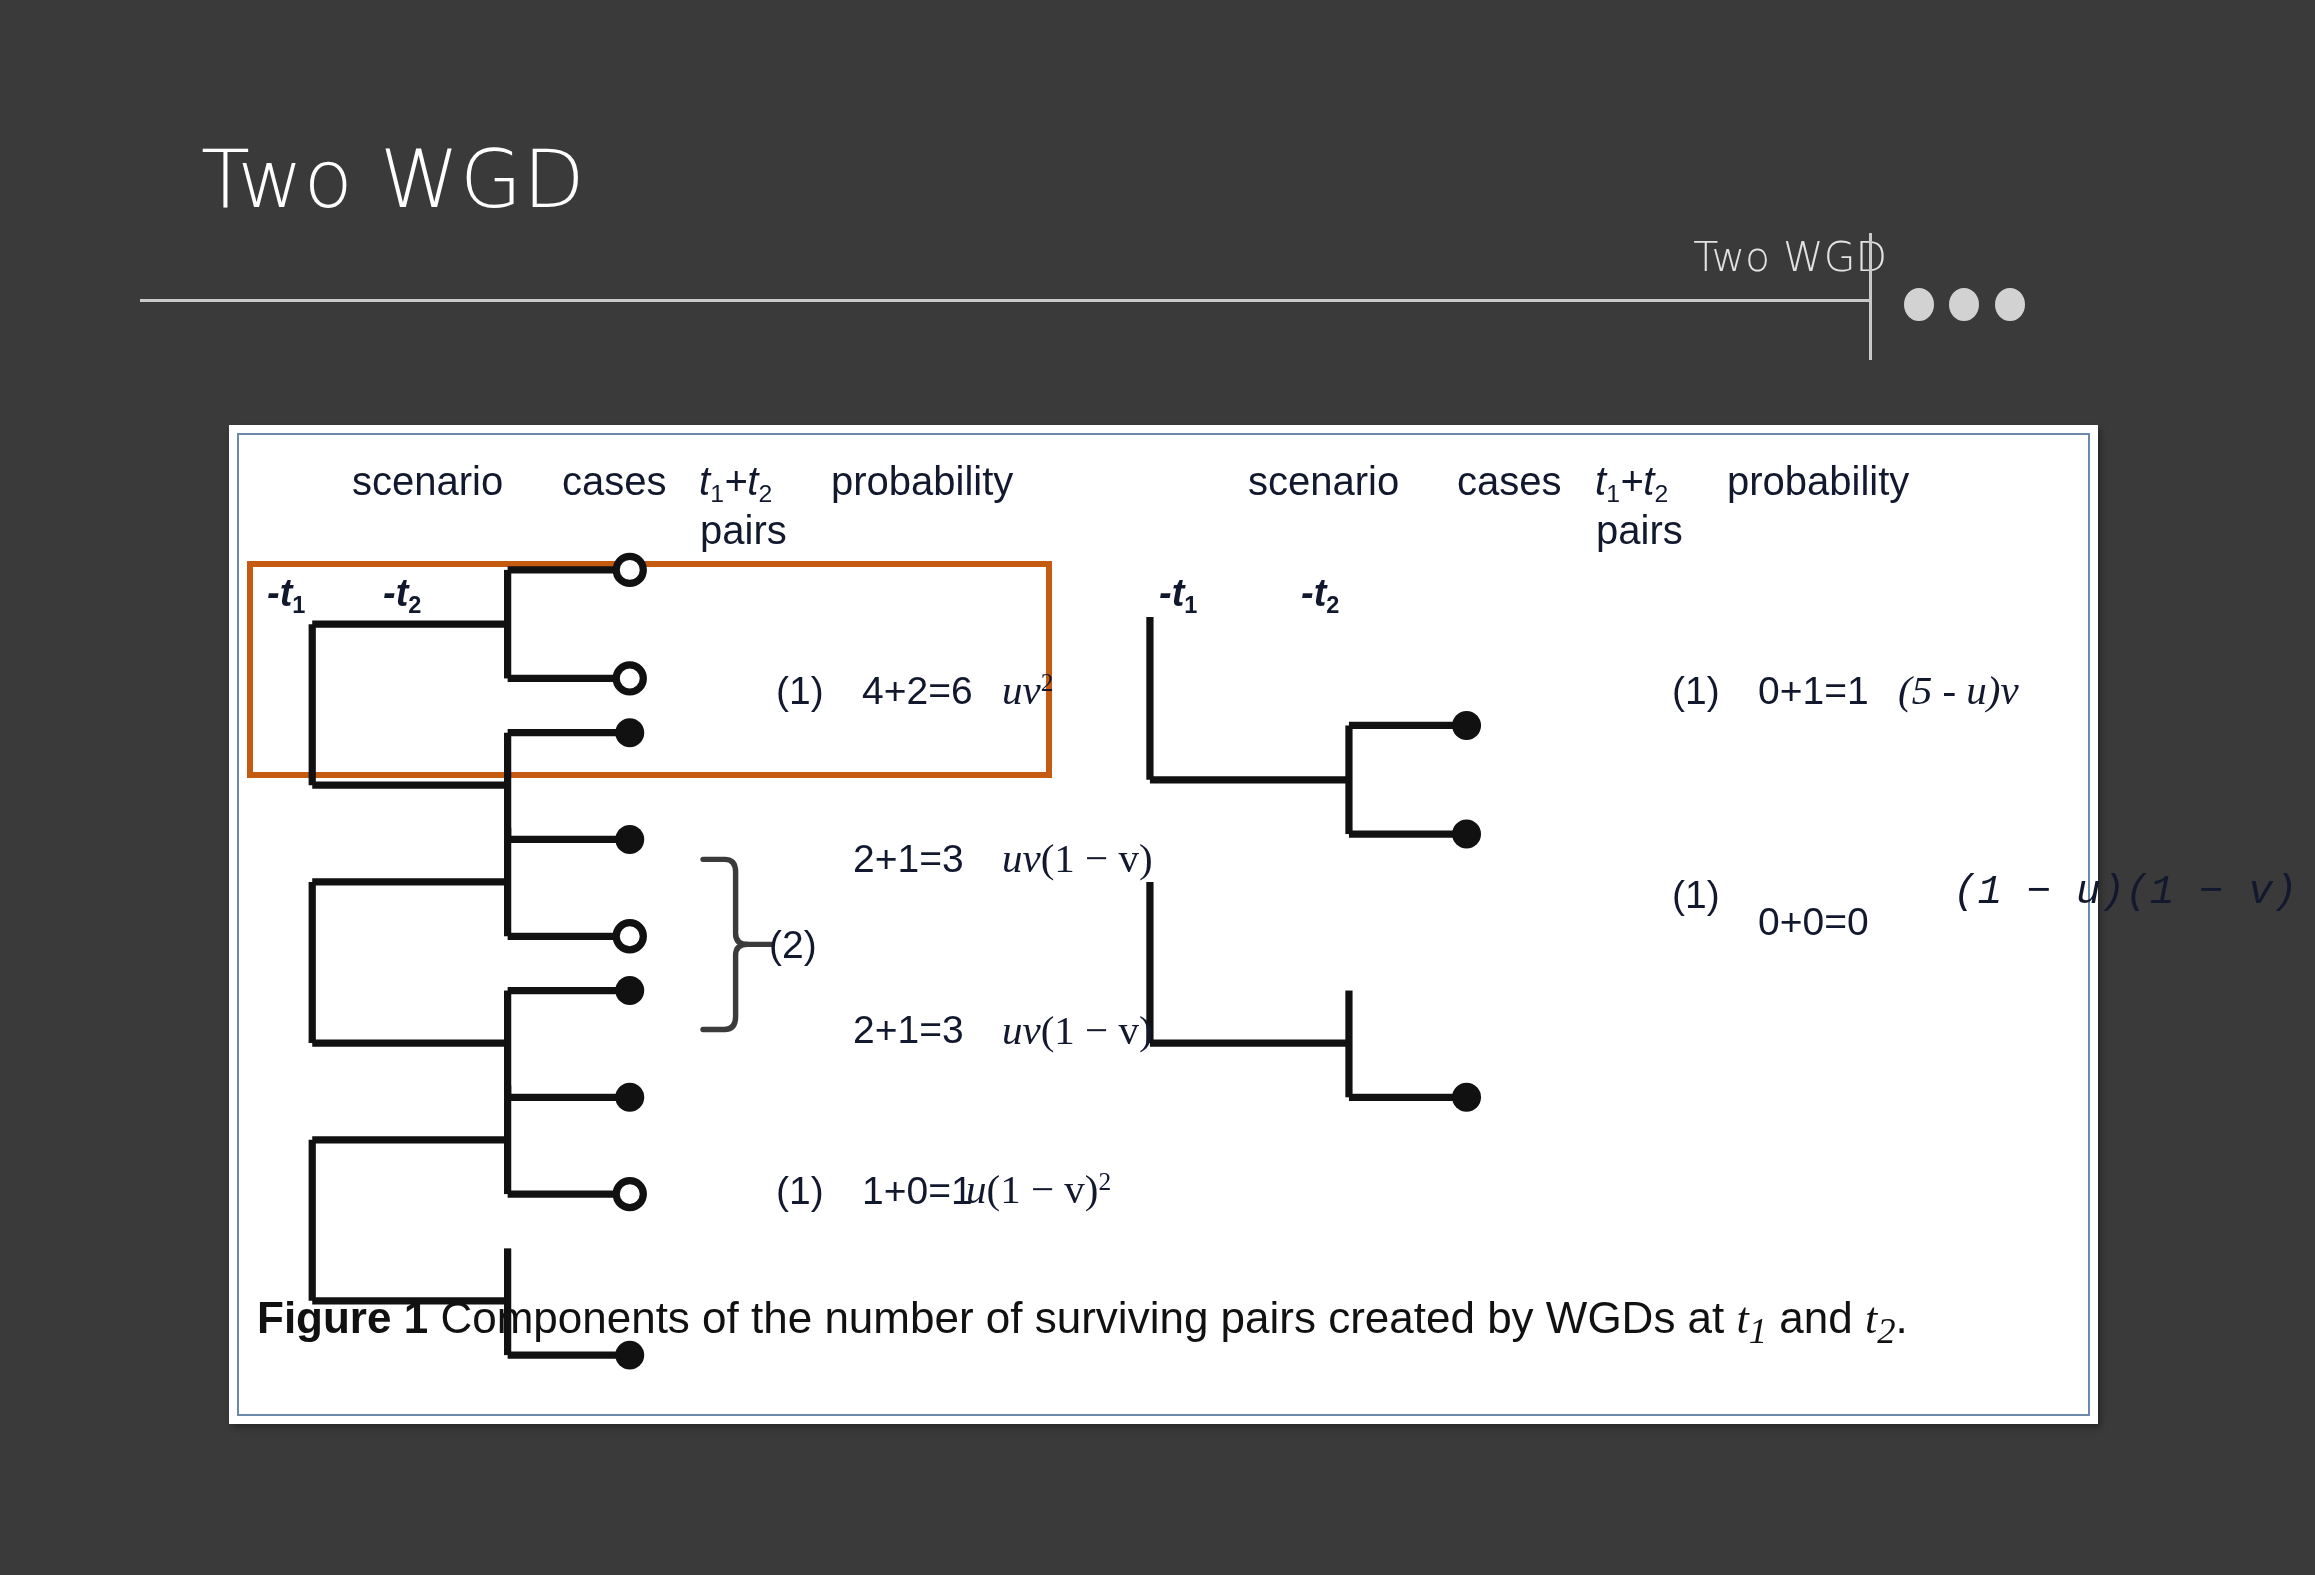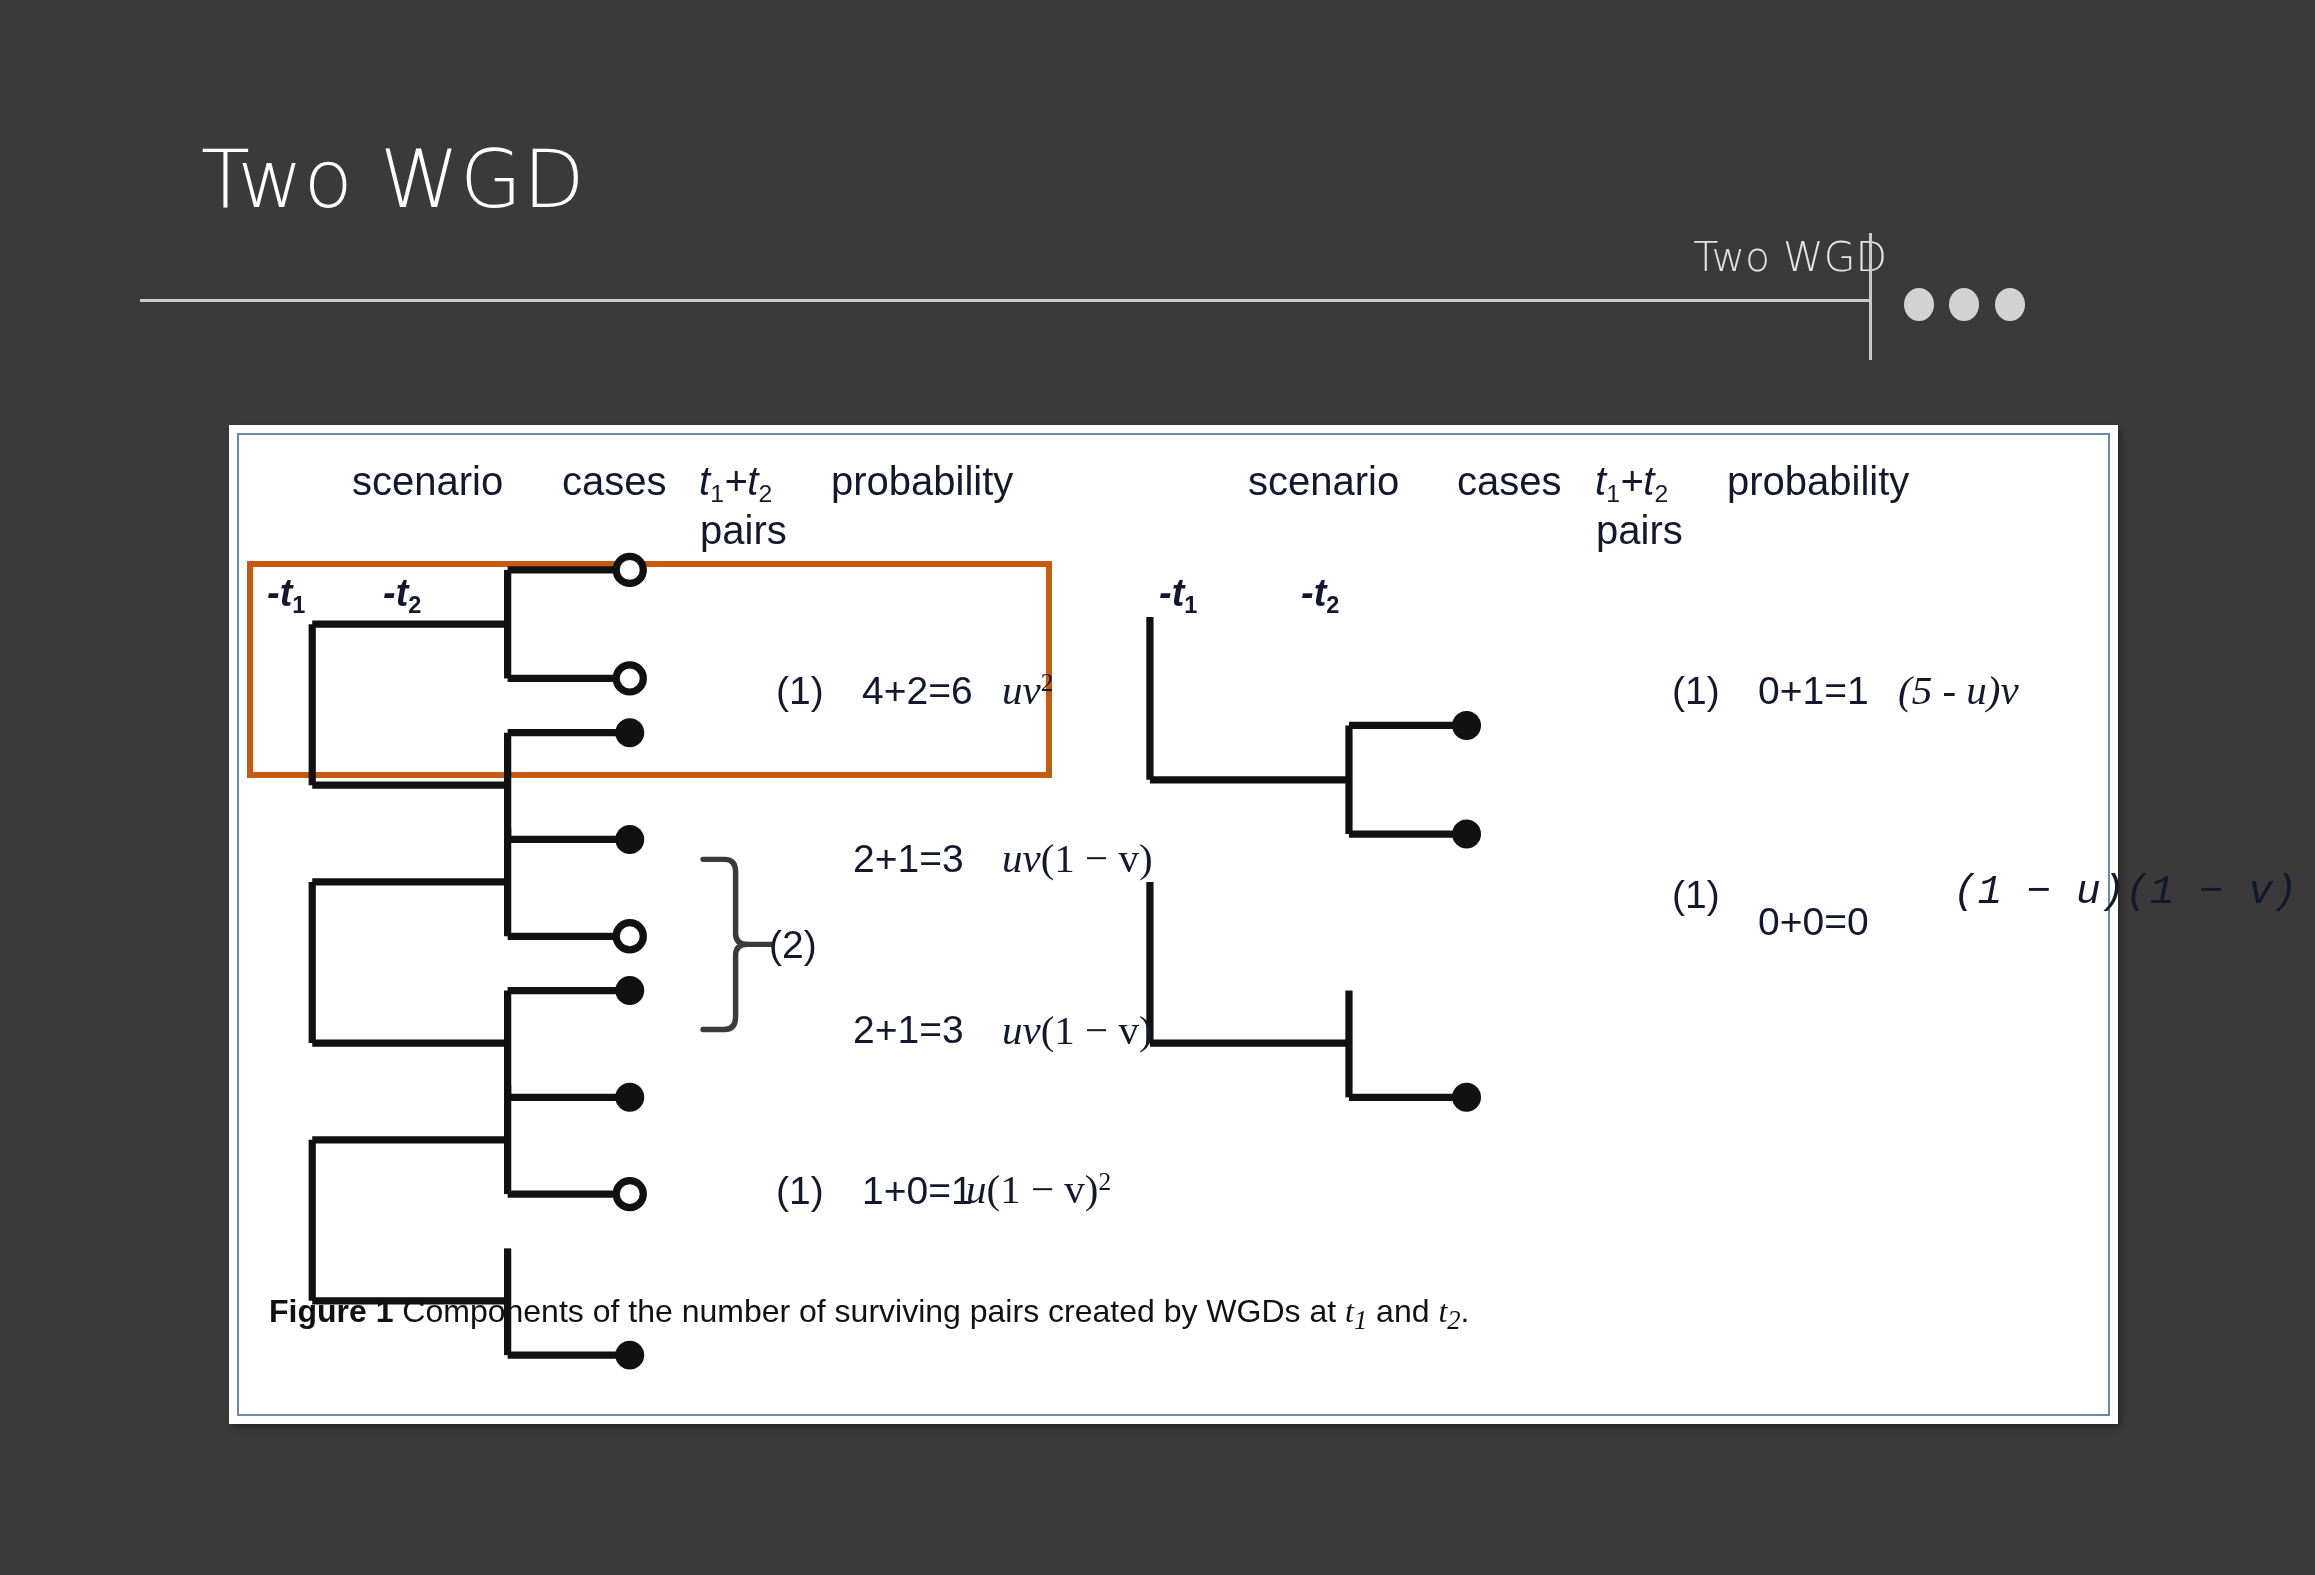--- a/index.html
+++ b/index.html
@@ -33,21 +33,20 @@
     position:absolute;left:1904px;top:288px;
     display:flex;gap:15.4px;align-items:center;
   }
   #header-dots .dot{width:30px;height:33px;border-radius:50%;background:#d2d2d2;}
 
   
   #figure-card{
     position:absolute;left:229px;top:425px;width:1869px;height:999px;
     background:#ffffff;
     box-shadow:2.7px 3.6px 6.3px rgba(0,0,0,.35);
-    padding-left:20px;
   }
   #figure-inner-border{
     position:absolute;left:8.1px;top:8.1px;right:8.1px;bottom:8.1px;
     border:2.7px solid #6a89ab;
   }
   .fig{position:absolute;left:0;top:0;width:1869px;height:999px;}
 
   
   .col-head{
     position:absolute;color:#12192e;
@@ -67,23 +66,23 @@
   
   .cell{
     position:absolute;color:#12192e;white-space:nowrap;
     font-family:"Liberation Sans",sans-serif;font-size:39px;
   }
   .cell.math{font-family:"Liberation Serif",serif;font-style:italic;font-size:41px;}
   .cell.math .rm{font-style:normal;}
 
   
   #caption{
-    position:absolute;left:40px;top:868px;
+    position:absolute;left:28px;top:868px;
     font-family:"Liberation Sans",sans-serif;
-    font-size:32px;color:#111111;white-space:nowrap;
+    font-size:44px;color:#111111;white-space:nowrap;
   }
   #caption b{font-weight:700;}
   #caption .mt{font-family:"Liberation Serif",serif;font-style:italic;}
 </style>
 </head>
 <body>
 
 <div id="slide-title">Two WGD</div>
 <div id="header-rule"></div>
 <div id="header-subtitle">Two WGD</div>

